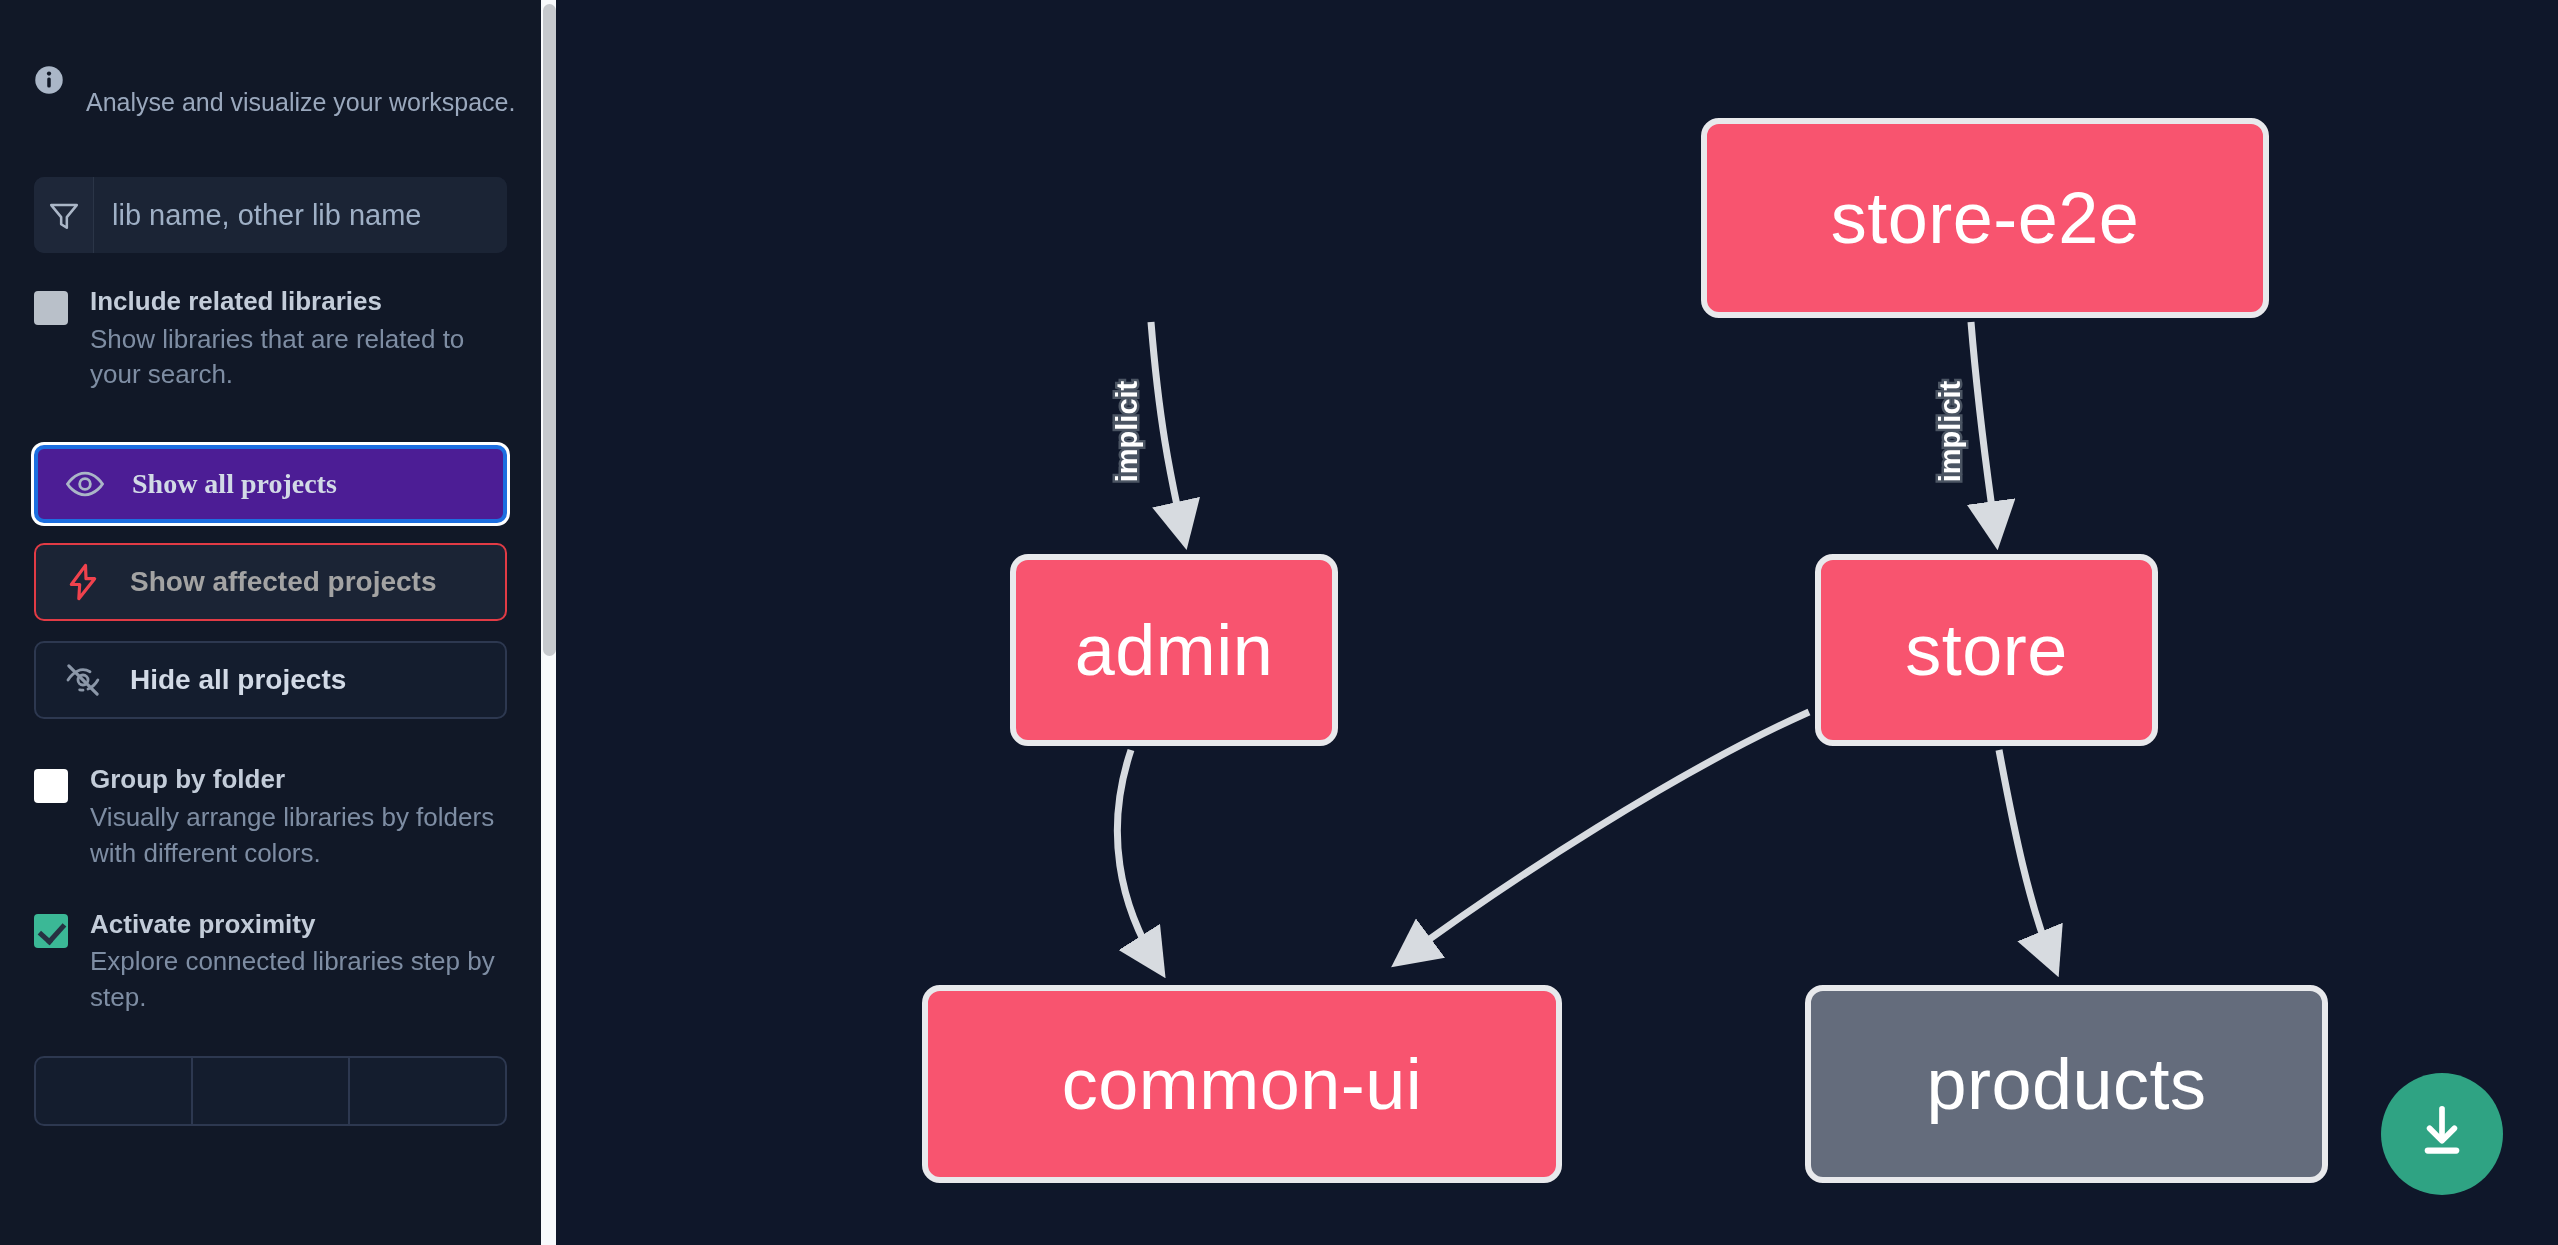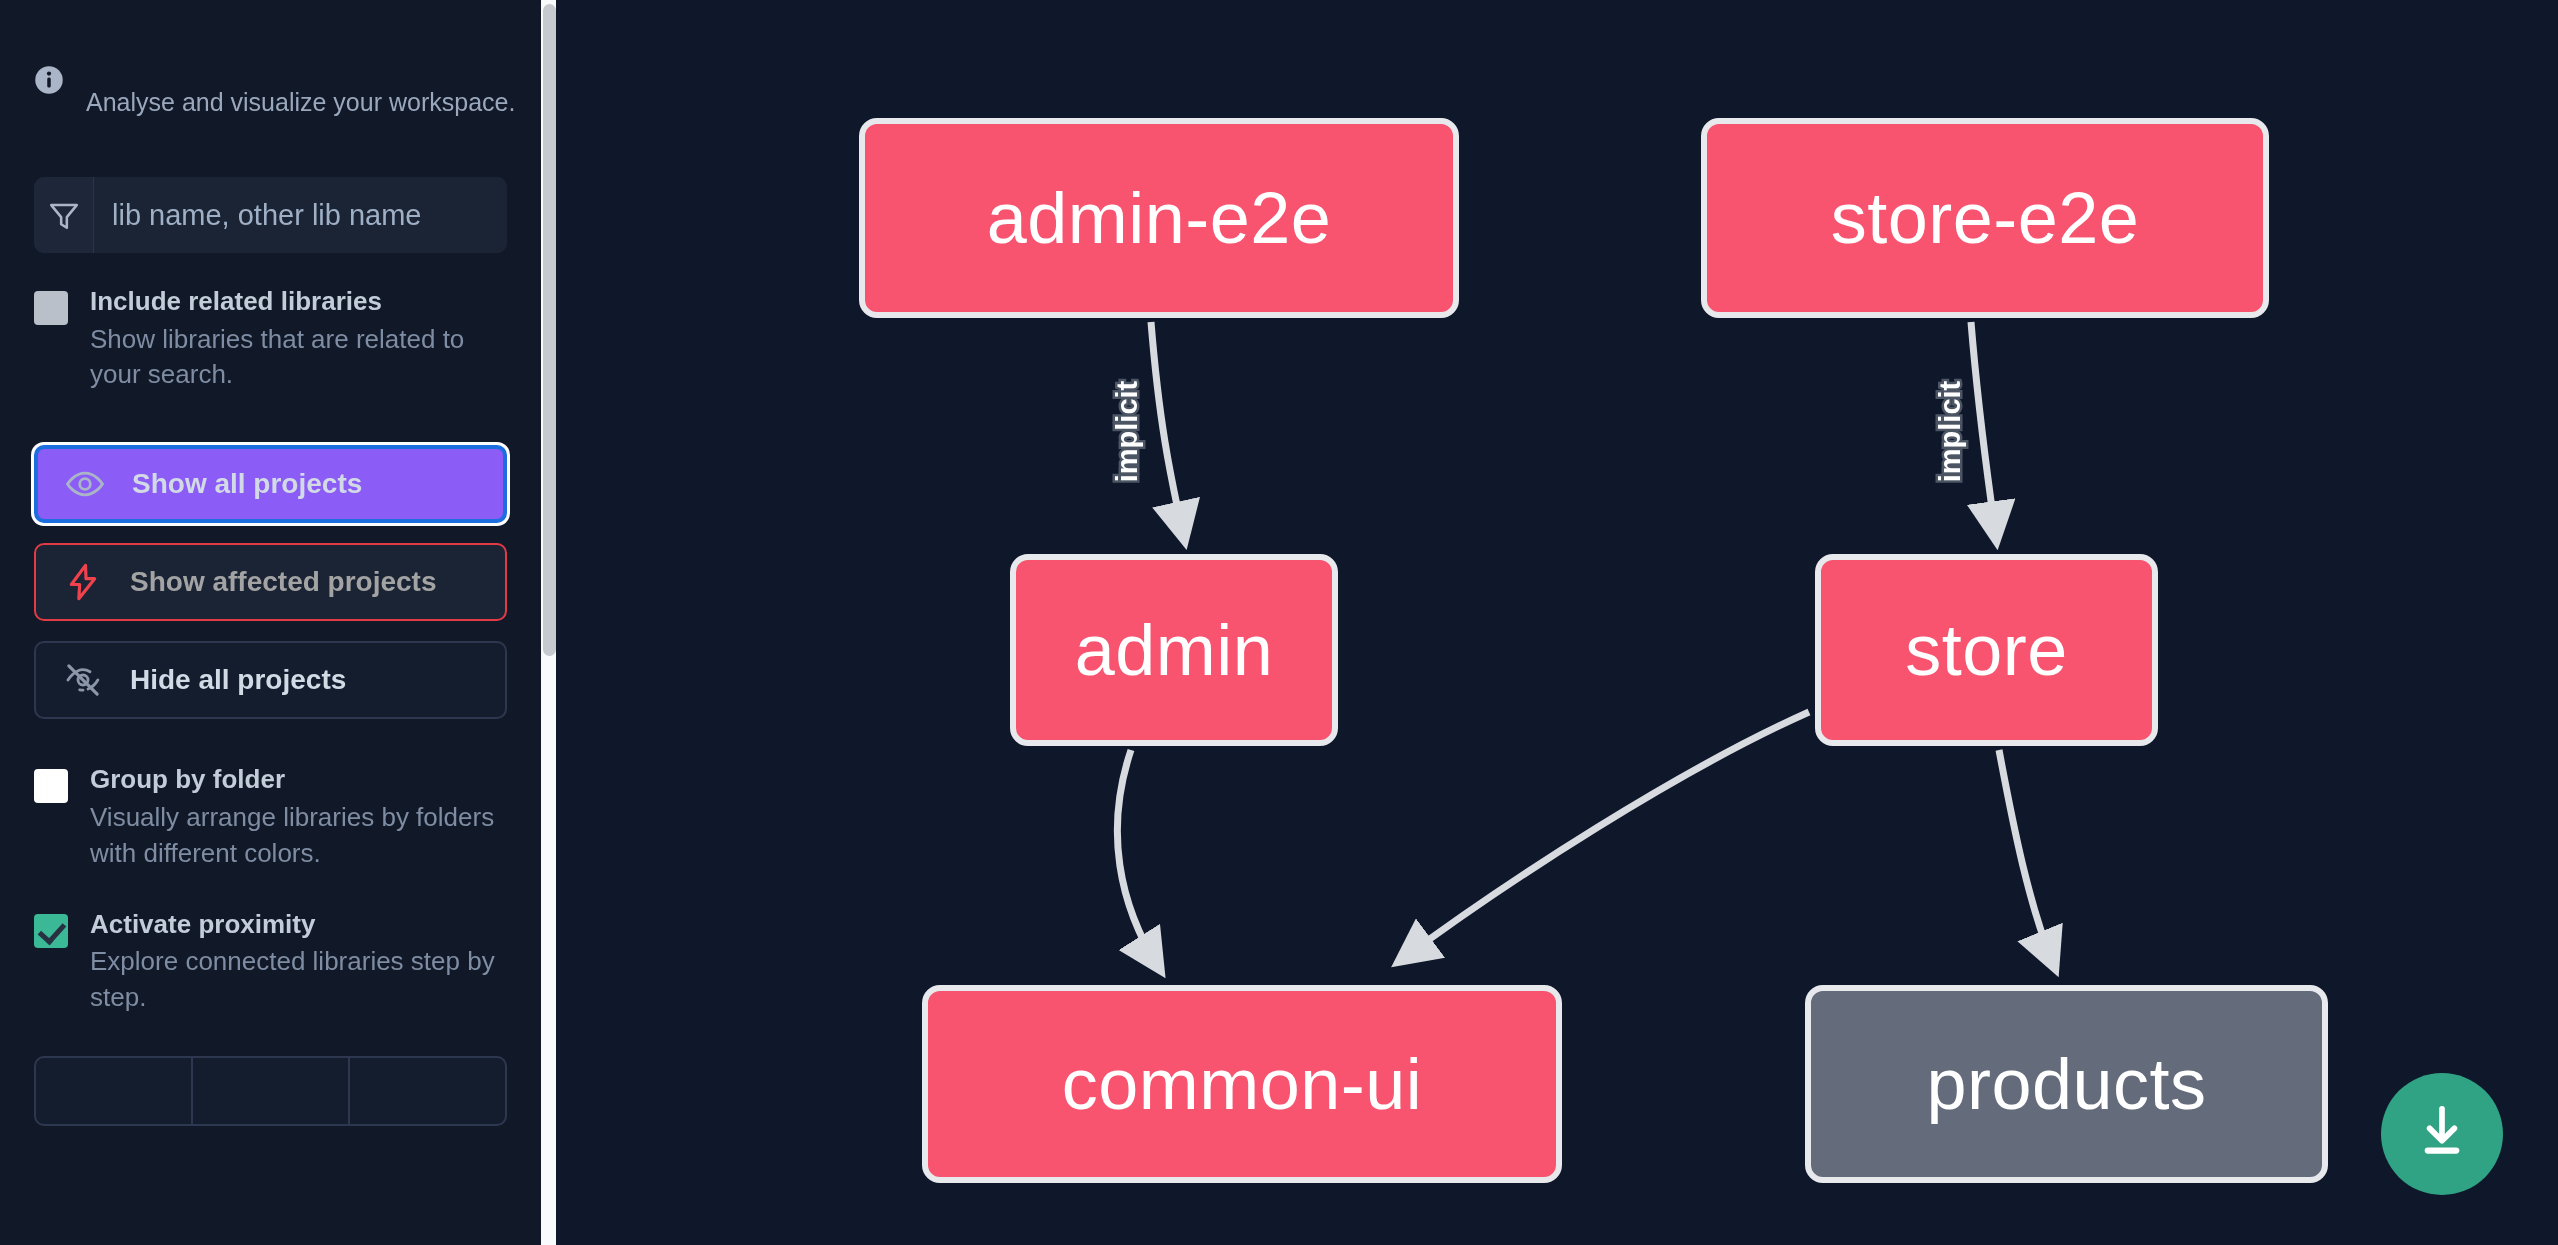--- a/index.html
+++ b/index.html
@@ -111,21 +111,22 @@
     padding: 0 26px;
     border-radius: 10px;
     background: #1b2435;
     border: 2px solid #2c3purple;
     cursor: pointer;
   }
   .gbtn.plain { border: 2px solid #2d3850; background: #141d2e; }
   .gbtn.focused {
     border: 4px solid #1d6fe0;
     box-shadow: 0 0 0 3px #ffffff;
-    background: #8b5cf6;
+    background: #4c1d95;
+    font-family: Liberation Serif, serif;
   }
   .gbtn.danger { border: 2px solid #e23b45; background: #1b2435; }
   .gbtn .gicon { width: 42px; height: 42px; flex: 0 0 42px; display:flex; align-items:center; justify-content:center;}
   .gbtn .glabel { font-size: 28px; font-weight: 700; color: #d2dae6; white-space: nowrap; }
   .gbtn.danger .glabel { color: #a3a3a3; }
 
   .seg-peek {
     margin: 40px 34px 0 34px;
     height: 70px;
     display: flex;
@@ -315,23 +316,20 @@
       </defs>
       <g fill="none" stroke="#d7dbe0" stroke-width="7" marker-end="url(#arrow)">
         <path d="M 592 322 C 600 420 610 470 625 538"></path>
         <path d="M 1412 322 C 1420 420 1428 470 1437 538"></path>
         <path d="M 572 750 C 545 830 560 905 600 968"></path>
         <path d="M 1250 712 C 1120 770 950 880 842 960"></path>
         <path d="M 1440 750 C 1455 830 1470 905 1495 966"></path>
       </g>
     </svg>
 
-    <div class="node pink" style="left:300px; top:118px; width:600px; height:200px;">
-      <span>admin-e2e</span>
-    </div>
     <div class="node pink" style="left:1142px; top:118px; width:568px; height:200px;">
       <span>store-e2e</span>
     </div>
     <div class="node pink" style="left:409px; top:554px; width:328px; height:192px;margin-left:42px;">
       <span>admin</span>
     </div>
     <div class="node pink" style="left:1256px; top:554px; width:343px; height:192px;">
       <span>store</span>
     </div>
     <div class="node pink" style="left:363px; top:985px; width:640px; height:198px;">

